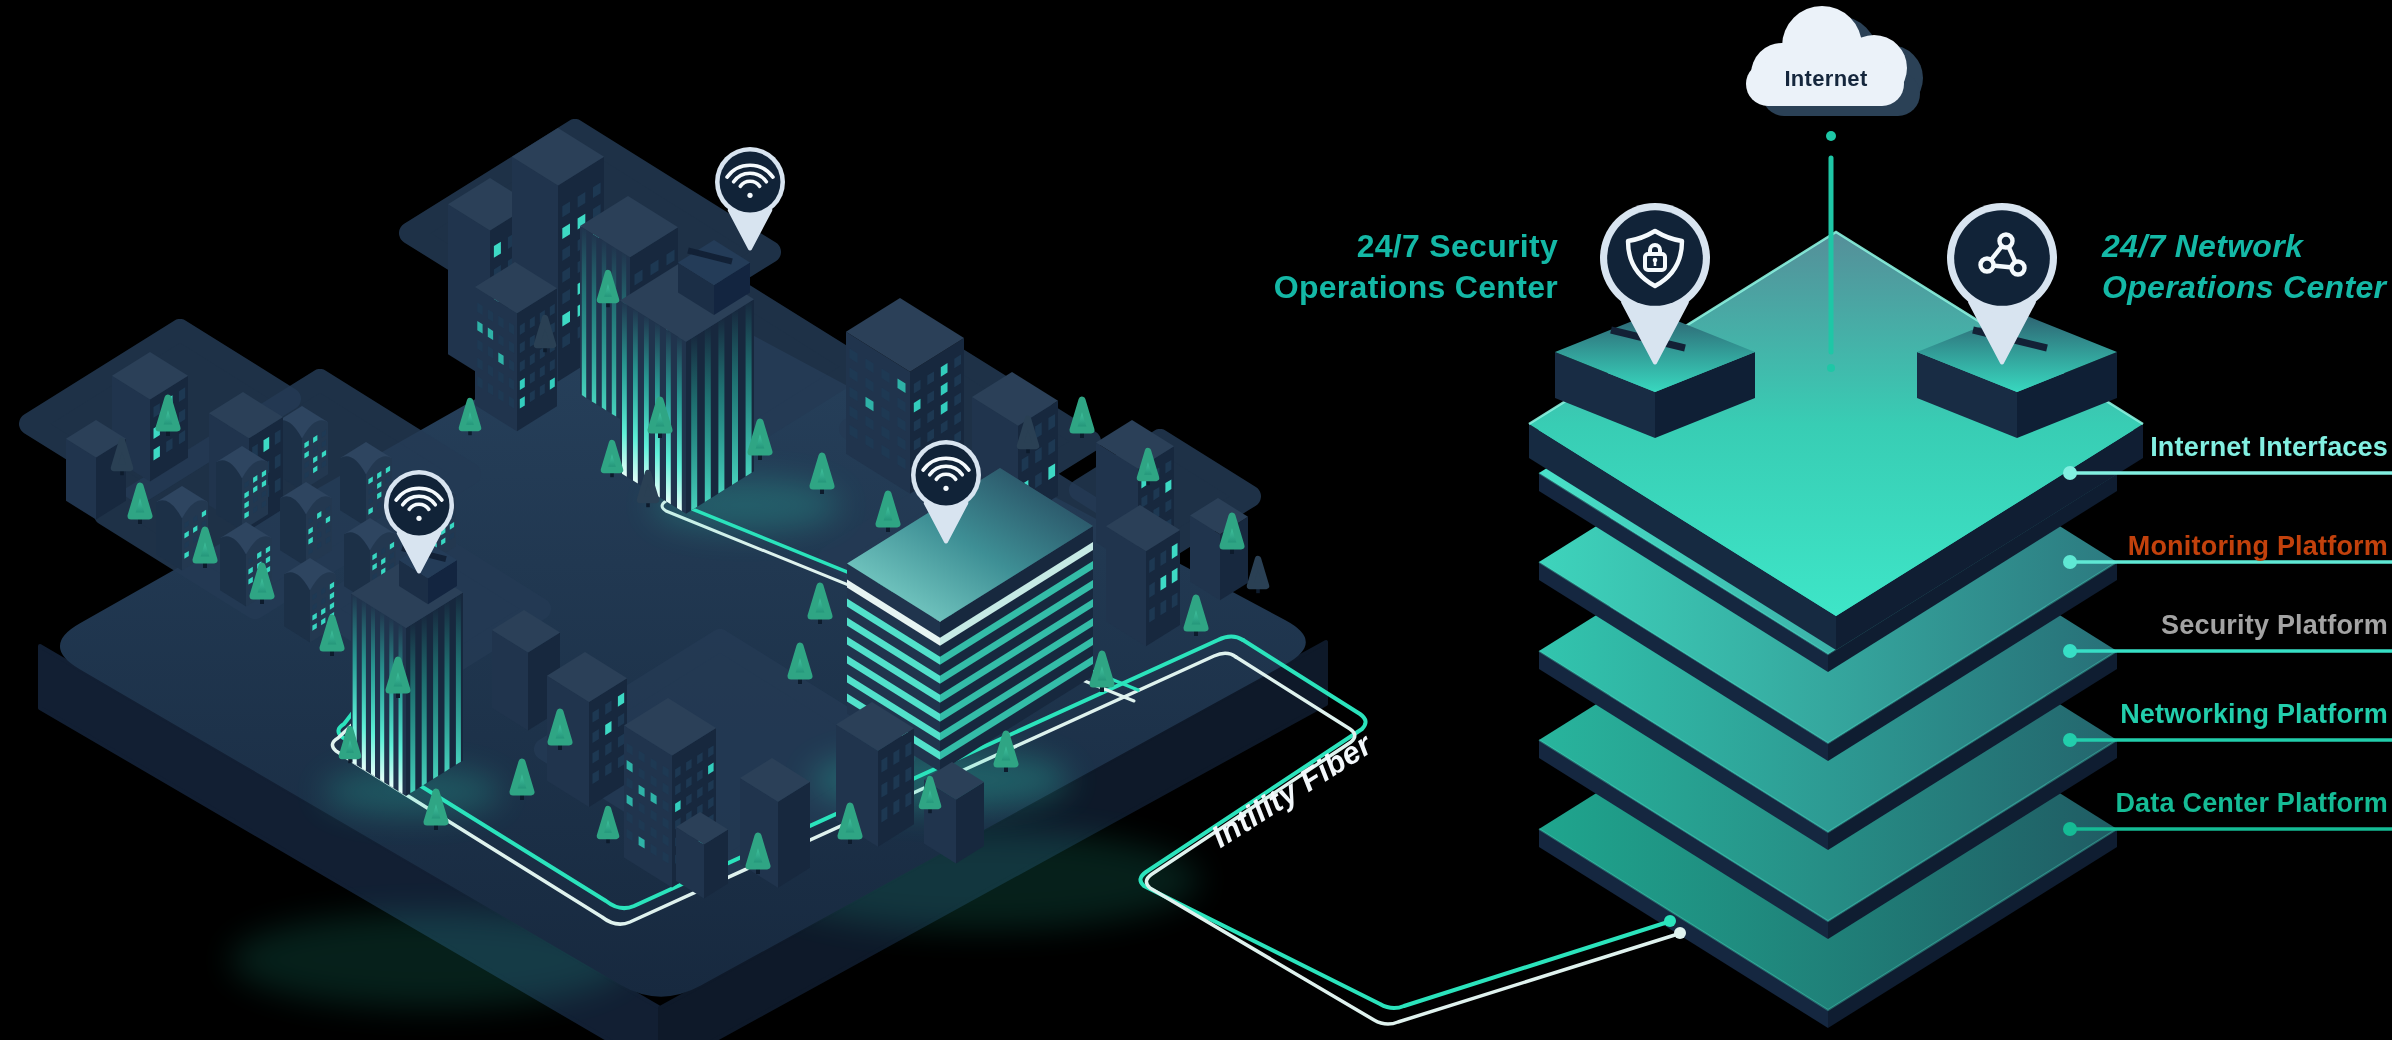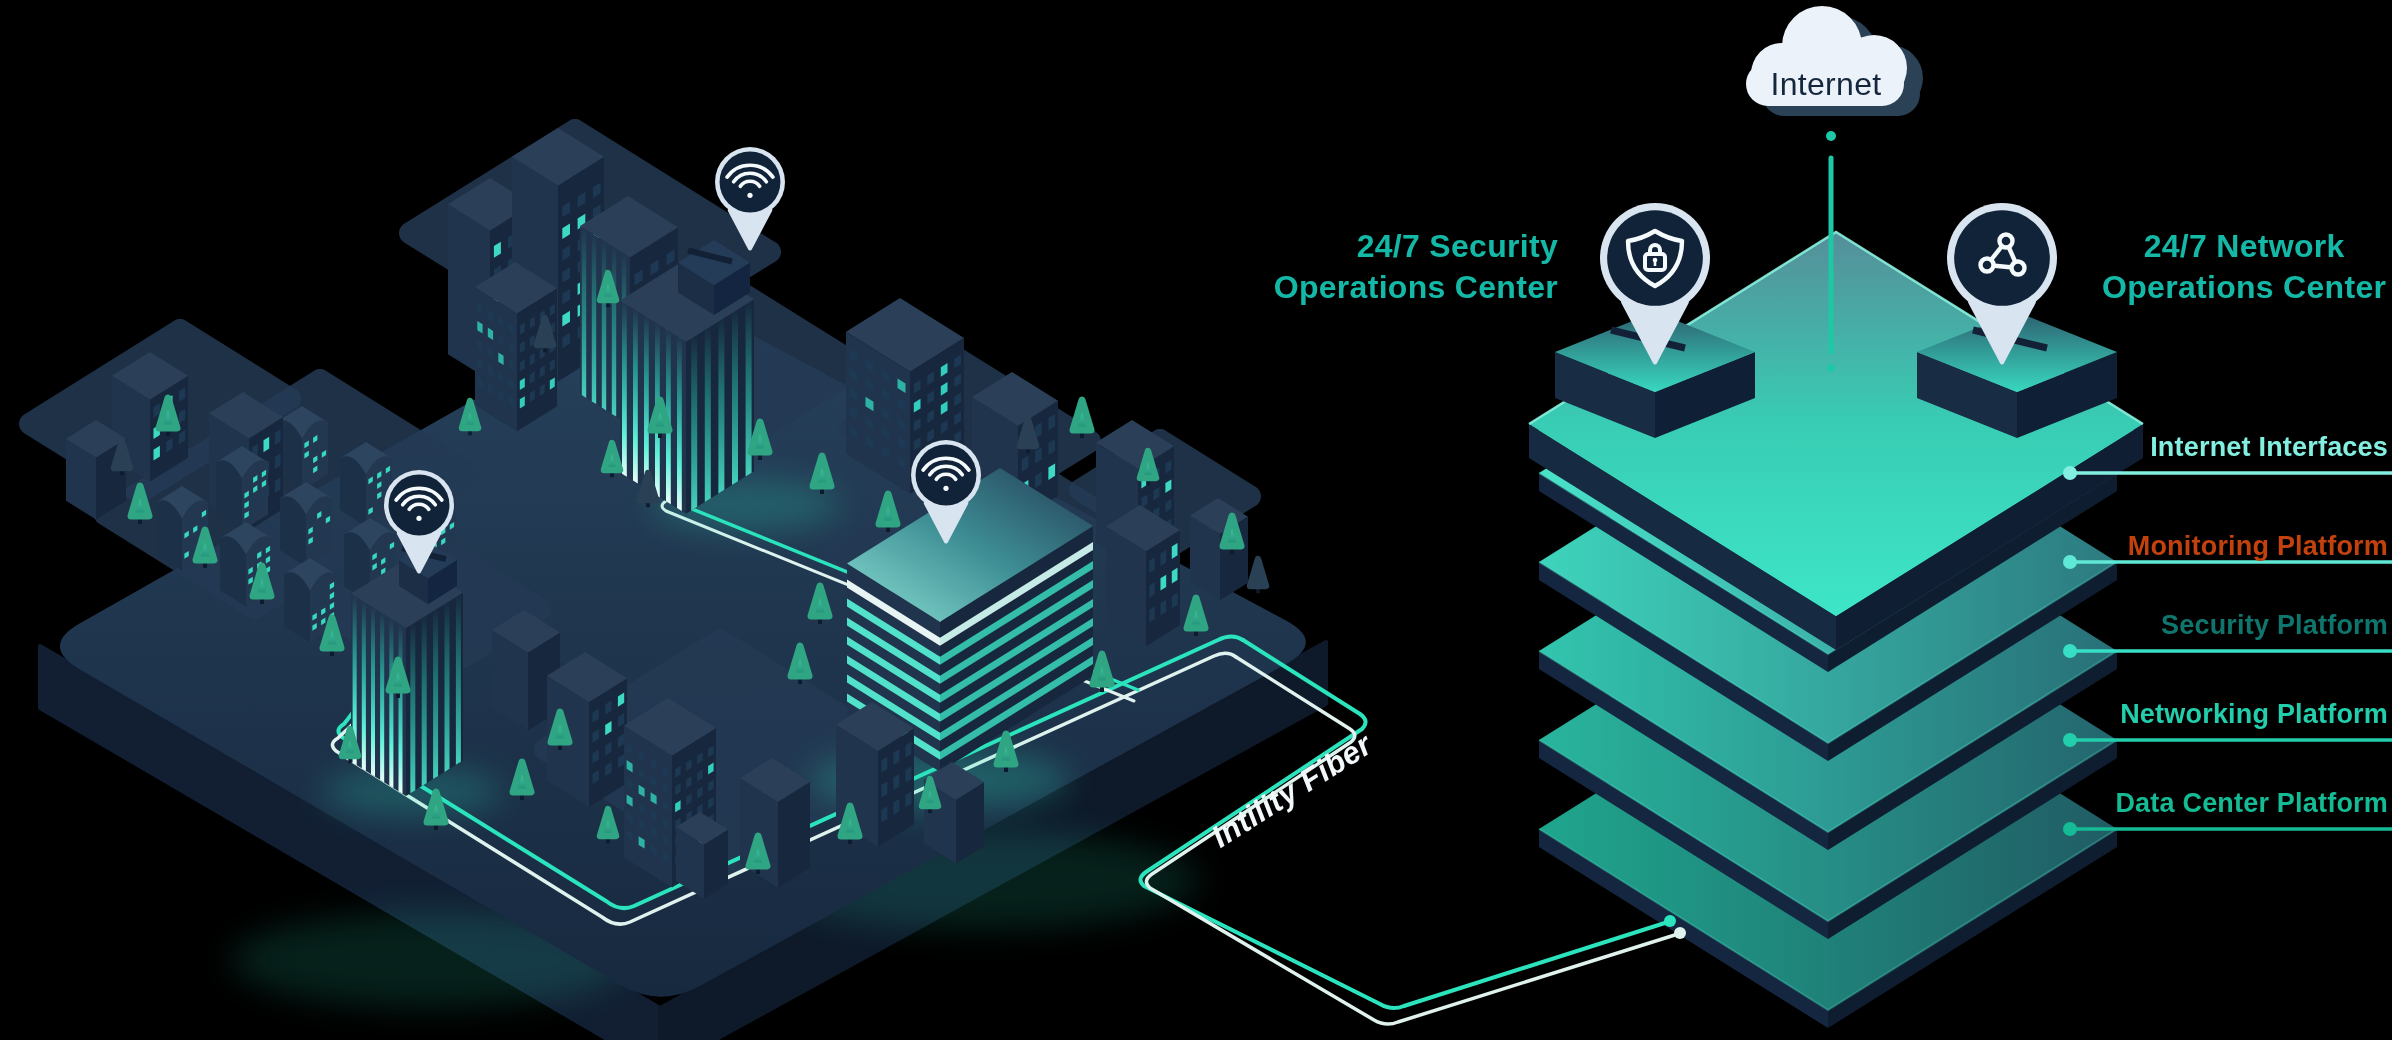--- a/index.html
+++ b/index.html
@@ -1,24 +1,24 @@
 <!DOCTYPE html>
 <html><head>
 <meta charset="utf-8">
 <style>
   html,body{margin:0;padding:0;background:#000;}
   .stage{position:relative;width:2392px;height:1040px;background:#000;overflow:hidden;
          font-family:"Liberation Sans", sans-serif;}
   .stage svg{position:absolute;left:0;top:0;}
   .txt{position:absolute;z-index:5;white-space:nowrap;}
-  .internet-label{left:1726px;top:66px;width:200px;text-align:center;font-size:32px;
-    font-weight:400;color:#15273D;letter-spacing:.3px;}
+  .internet-label{left:1726px;top:66px;width:200px;text-align:center;font-size:22px;
+    font-weight:700;color:#15273D;letter-spacing:.3px;}
   .ops-label{top:226px;font-size:32px;font-weight:700;color:#14b8a6;line-height:41px;letter-spacing:.3px;}
   .soc-label{right:834px;text-align:right;}
-  .noc-label{left:2102px;text-align:center;}
+  .noc-label{left:2102px;text-align:left;font-style:italic;}
   .fiber-label{left:1132px;top:773px;width:320px;text-align:center;font-size:31px;font-style:italic;
     font-weight:700;color:#F3F8FB;transform:rotate(-32.5deg);letter-spacing:.5px;}
   .layer-label{right:4px;text-align:right;font-size:27px;font-weight:700;letter-spacing:.2px;height:38px;line-height:38px;}
 </style>
 </head>
 <body>
 
 <div class="stage">
   <svg id="scene" width="2392" height="1040" viewBox="0 0 2392 1040">
     <defs id="defs">
@@ -914,16 +914,16 @@
 
   <div class="txt ops-label noc-label">
     <span style="display:block">24/7 Network</span>
     <span style="display:block">Operations Center</span>
   </div>
 
   <div class="txt fiber-label">Intility Fiber</div>
 
   <div class="txt layer-label" style="top: 428px; color: rgb(130, 239, 225);">Internet Interfaces</div>
   <div class="txt layer-label" style="top: 527px; color: #c2410c;">Monitoring Platform</div>
-  <div class="txt layer-label" style="top: 606px; color: #0f766e;">Security Platform</div>
+  <div class="txt layer-label" style="top: 606px; color: #a3a3a3;">Security Platform</div>
   <div class="txt layer-label" style="top: 784px; color: rgb(21, 187, 149);">Data Center Platform</div>
   <div class="txt layer-label" style="top: 695px; color: rgb(34, 206, 172);">Networking Platform</div>
 </div>
 
 </body></html>

